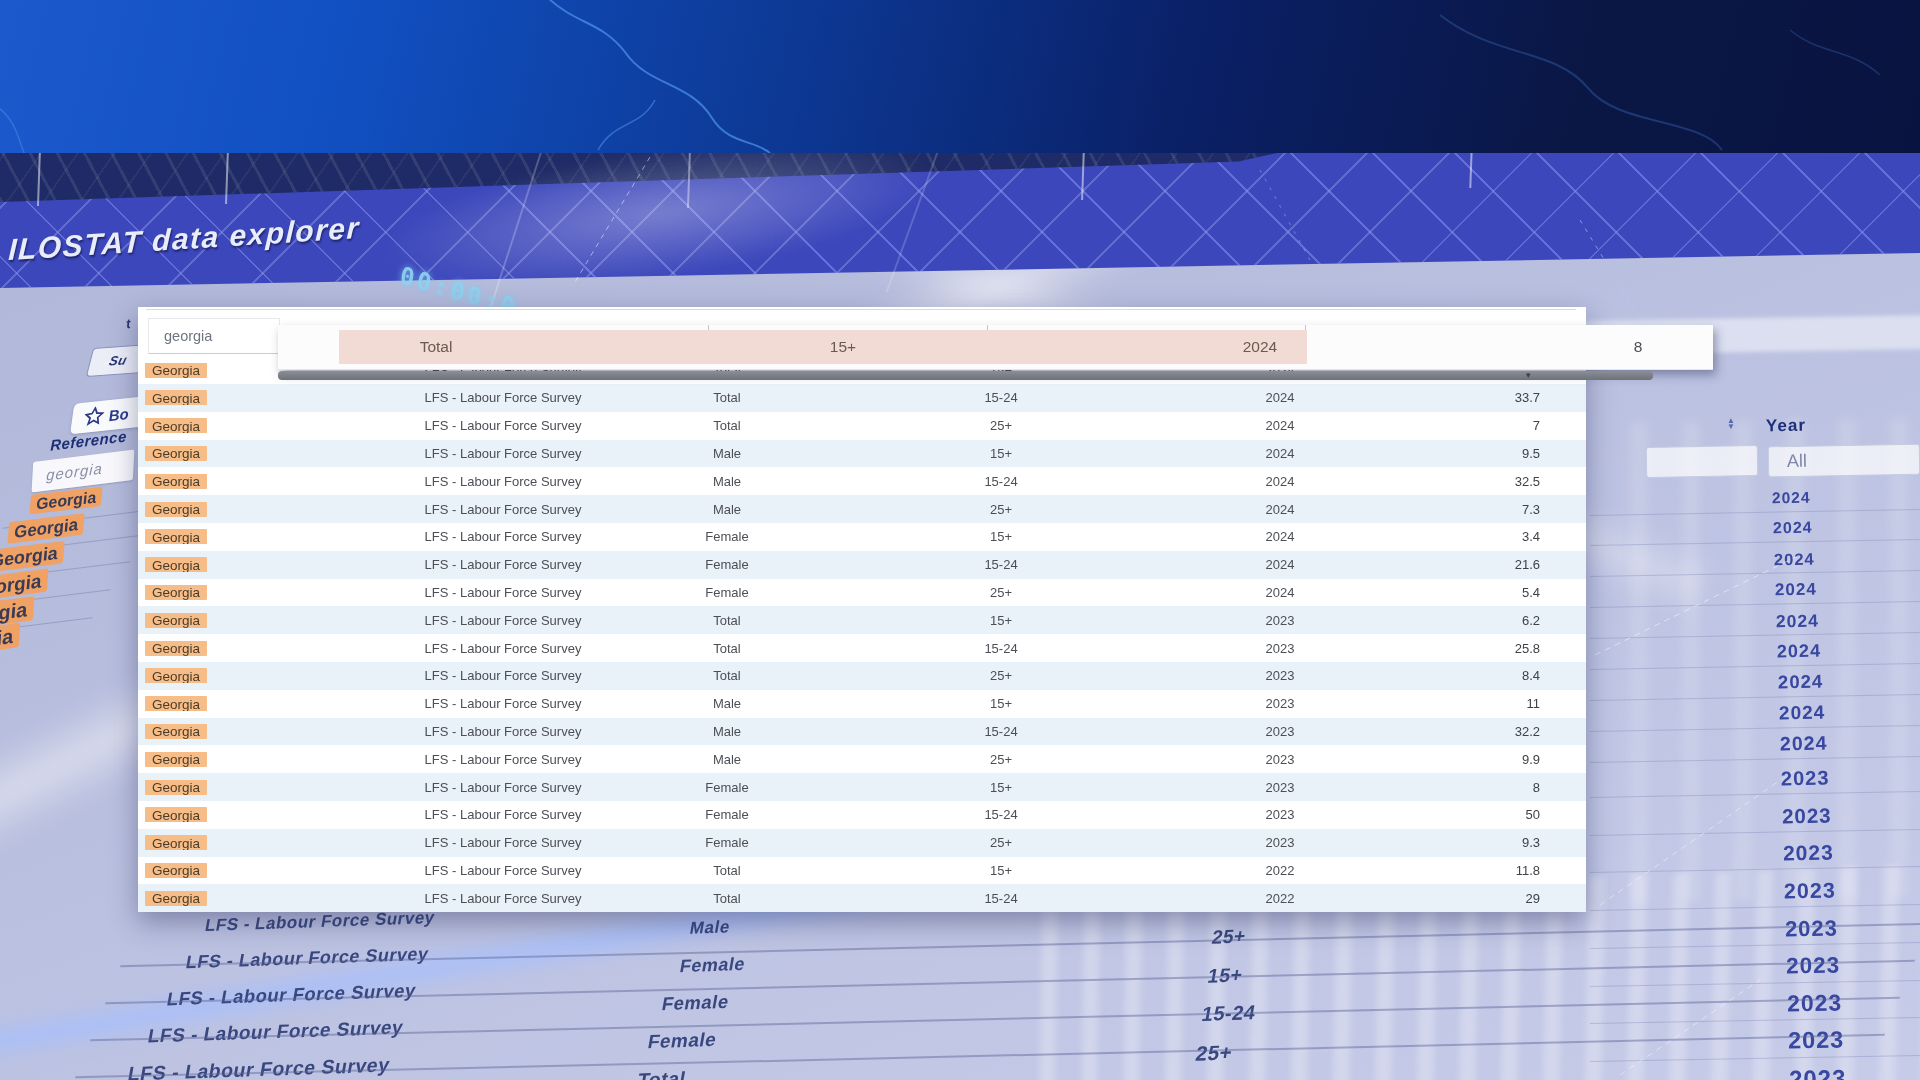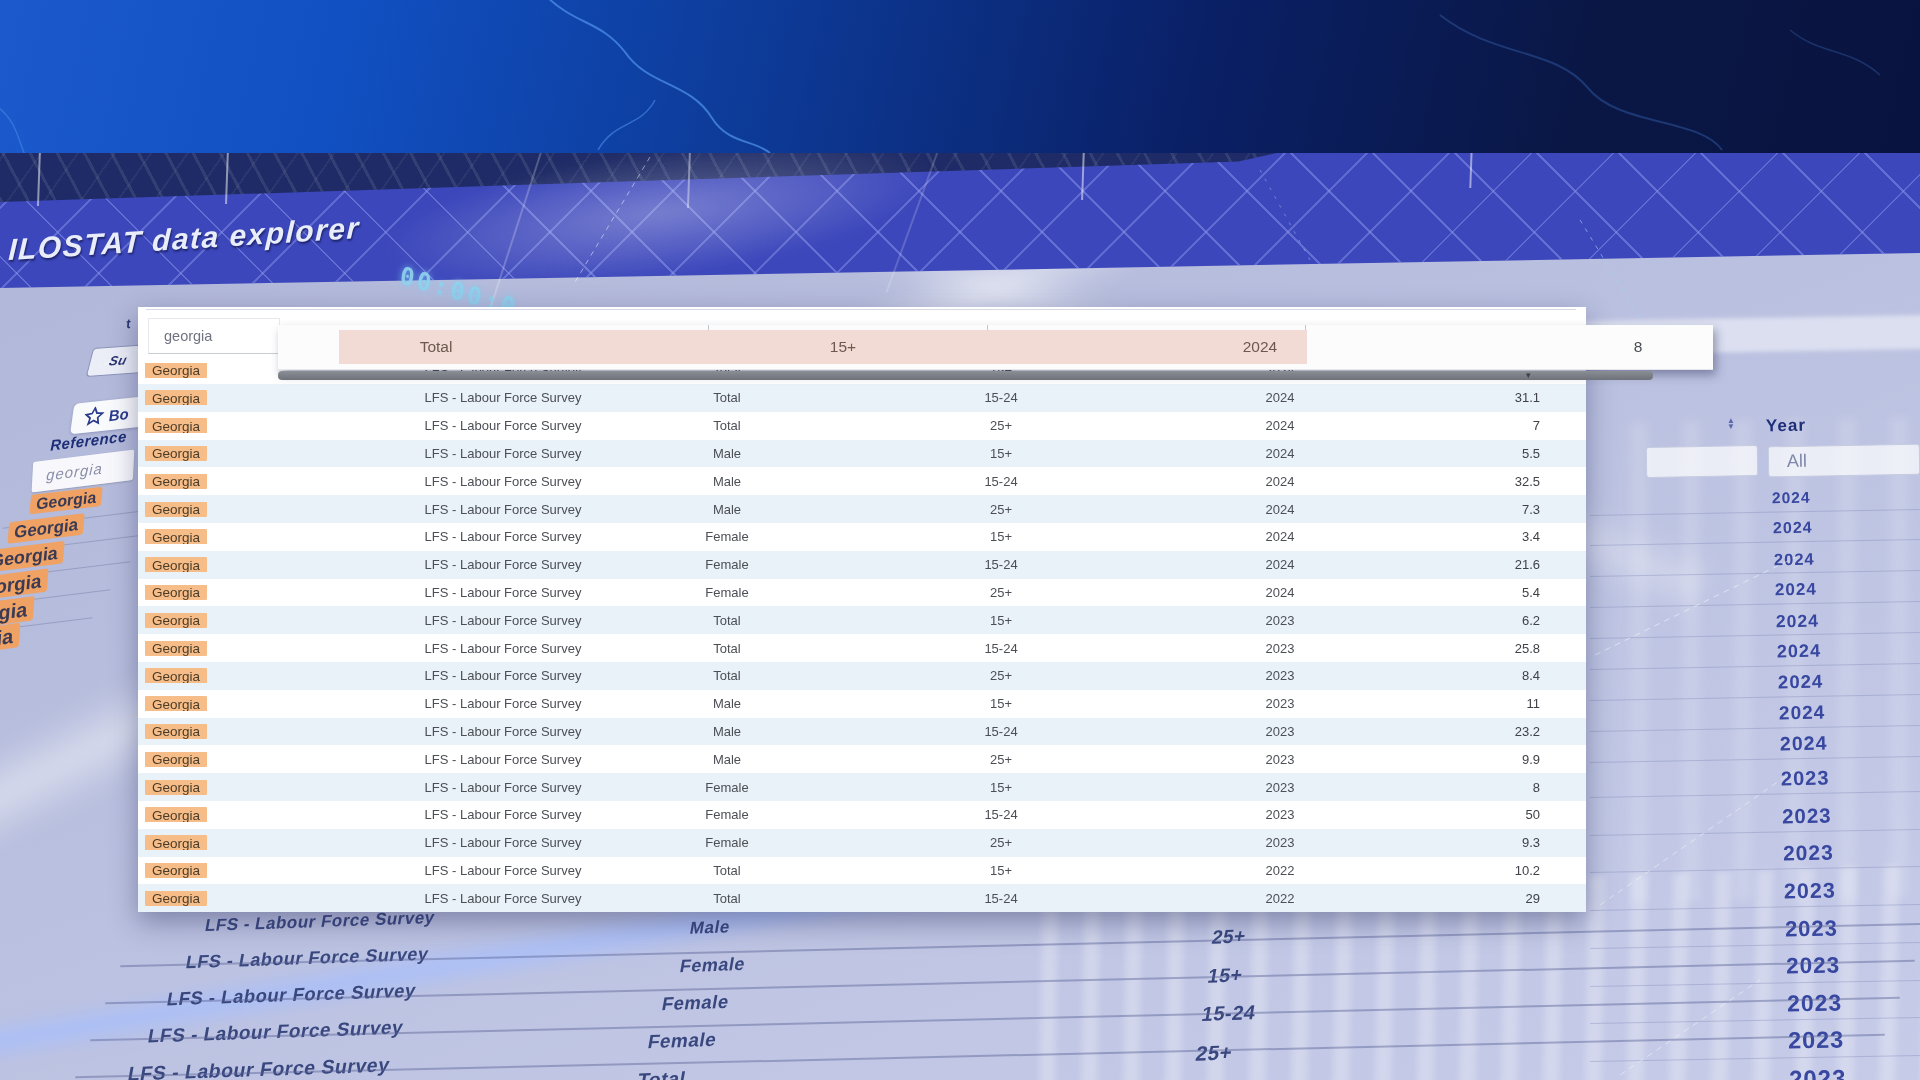--- a/index.html
+++ b/index.html
@@ -253,37 +253,37 @@
       <div class="c">15+</div>
       <div class="c">2024</div>
       <div class="c val"></div>
     </div>
         <div class="prow alt">
       <div class="c country"><span class="mark">Georgia</span></div>
       <div class="c">LFS - Labour Force Survey</div>
       <div class="c">Total</div>
       <div class="c">15-24</div>
       <div class="c">2024</div>
-      <div class="c val">31.1</div>
+      <div class="c val">33.7</div>
     </div>
         <div class="prow">
       <div class="c country"><span class="mark">Georgia</span></div>
       <div class="c">LFS - Labour Force Survey</div>
       <div class="c">Total</div>
       <div class="c">25+</div>
       <div class="c">2024</div>
       <div class="c val">7</div>
     </div>
         <div class="prow alt">
       <div class="c country"><span class="mark">Georgia</span></div>
       <div class="c">LFS - Labour Force Survey</div>
       <div class="c">Male</div>
       <div class="c">15+</div>
       <div class="c">2024</div>
-      <div class="c val">5.5</div>
+      <div class="c val">9.5</div>
     </div>
         <div class="prow">
       <div class="c country"><span class="mark">Georgia</span></div>
       <div class="c">LFS - Labour Force Survey</div>
       <div class="c">Male</div>
       <div class="c">15-24</div>
       <div class="c">2024</div>
       <div class="c val">32.5</div>
     </div>
         <div class="prow alt">
@@ -349,21 +349,21 @@
       <div class="c">15+</div>
       <div class="c">2023</div>
       <div class="c val">11</div>
     </div>
         <div class="prow alt">
       <div class="c country"><span class="mark">Georgia</span></div>
       <div class="c">LFS - Labour Force Survey</div>
       <div class="c">Male</div>
       <div class="c">15-24</div>
       <div class="c">2023</div>
-      <div class="c val">23.2</div>
+      <div class="c val">32.2</div>
     </div>
         <div class="prow">
       <div class="c country"><span class="mark">Georgia</span></div>
       <div class="c">LFS - Labour Force Survey</div>
       <div class="c">Male</div>
       <div class="c">25+</div>
       <div class="c">2023</div>
       <div class="c val">9.9</div>
     </div>
         <div class="prow alt">
@@ -389,21 +389,21 @@
       <div class="c">25+</div>
       <div class="c">2023</div>
       <div class="c val">9.3</div>
     </div>
         <div class="prow">
       <div class="c country"><span class="mark">Georgia</span></div>
       <div class="c">LFS - Labour Force Survey</div>
       <div class="c">Total</div>
       <div class="c">15+</div>
       <div class="c">2022</div>
-      <div class="c val">10.2</div>
+      <div class="c val">11.8</div>
     </div>
         <div class="prow alt">
       <div class="c country"><span class="mark">Georgia</span></div>
       <div class="c">LFS - Labour Force Survey</div>
       <div class="c">Total</div>
       <div class="c">15-24</div>
       <div class="c">2022</div>
       <div class="c val">29</div>
     </div>
       </div>

